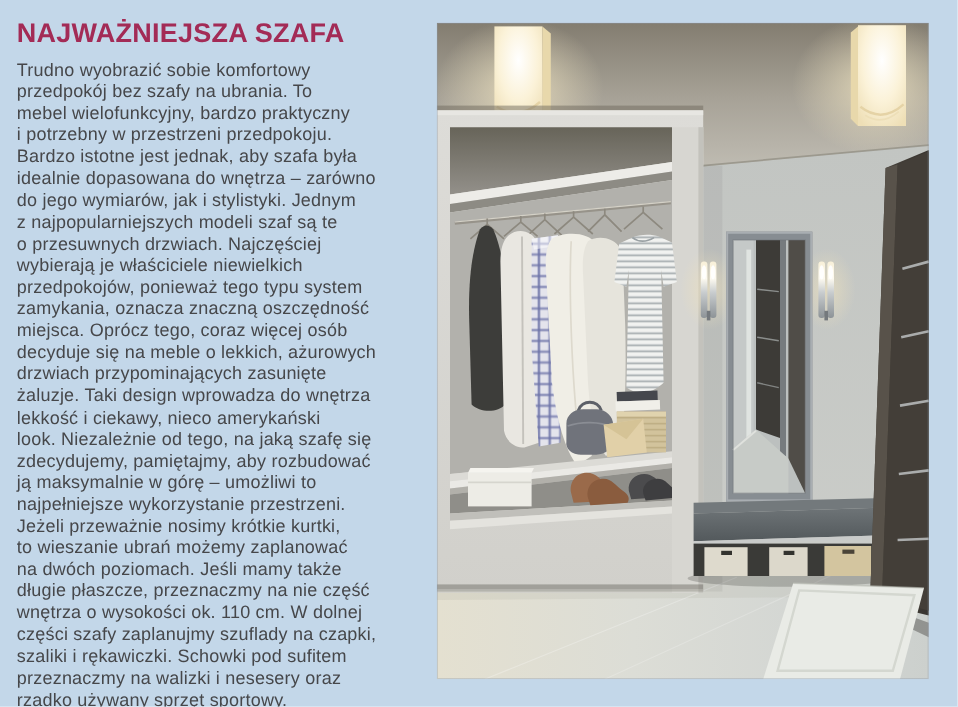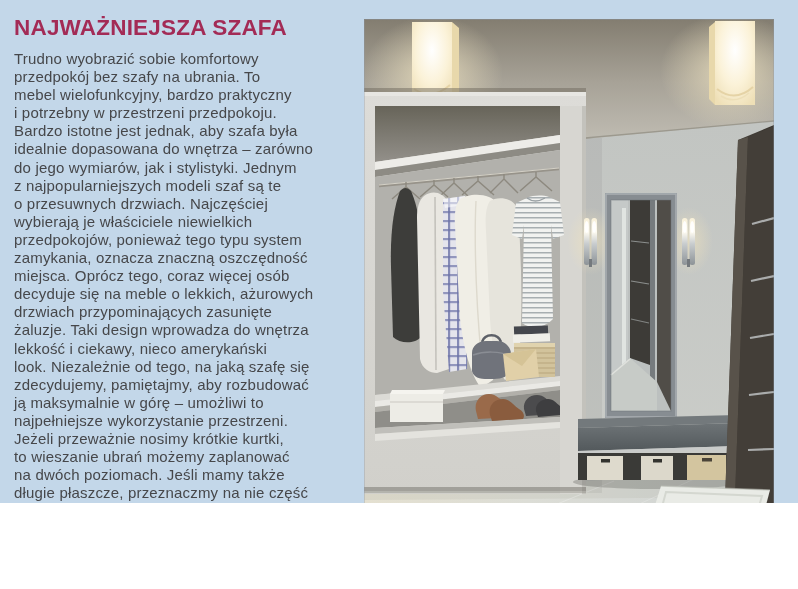--- a/index.html
+++ b/index.html
@@ -1,18 +1,18 @@
 <!DOCTYPE html>
 <html lang="pl"><head>
 <meta charset="utf-8">
 <style>
   html,body{margin:0;padding:0;}
   .page{
     position:relative;
-    width:798px;height:503px;
+    width:798px;height:589px;
     background:#c3d7e9;
     overflow:hidden;
     font-family:"Liberation Sans", sans-serif;
   }
   .text-col{
     position:absolute;
     left:14px;top:15px;width:352px;
   }
   .headline{
     margin:0;

